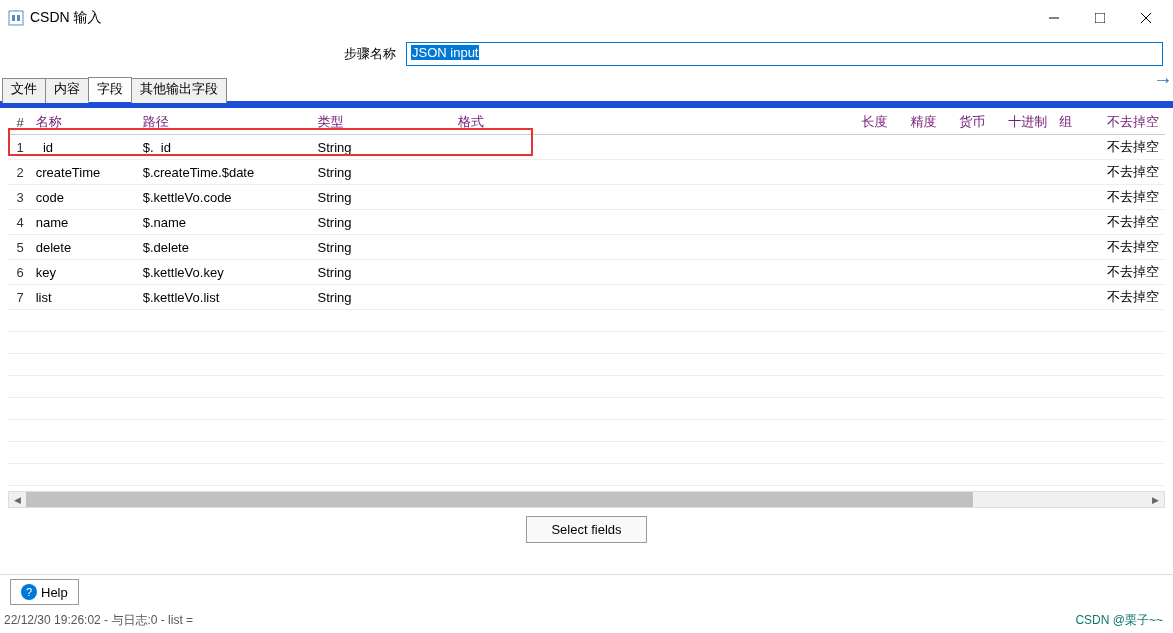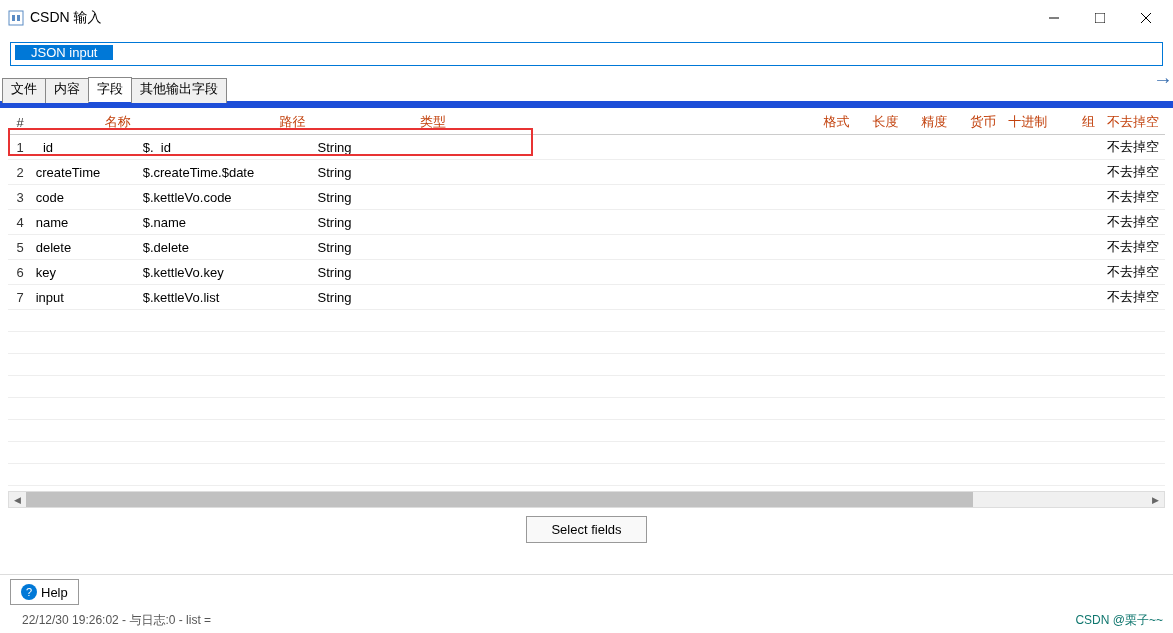--- a/index.html
+++ b/index.html
@@ -9,30 +9,30 @@
     .titlebar .app-icon { width: 16px; height: 16px; margin: 0 6px 0 4px; display: flex; align-items: center; justify-content: center; }
     .titlebar .title { font-size: 14px; color: #000; flex: 0 0 auto; }
     .titlebar .spacer { flex: 1; }
     .win-btn { width: 46px; height: 30px; display: flex; align-items: center; justify-content: center; background: transparent; border: none; }
     .win-btn svg { width: 10px; height: 10px; }
     
     .step-row { display: flex; align-items: center; padding: 6px 10px 6px 10px; gap: 6px; }
     .step-row .lbl-wrap { flex: 0 0 390px; text-align: right; padding-right: 4px;}
     .step-row .lbl { font-size: 13px; color: #000; }
     .step-input { flex: 1; height: 24px; border: 1px solid #0078d7; padding: 2px 4px; font-size: 13px; background: #fff; }
-    .step-input .sel { background: #0078d7; color: #fff; padding: 0 16px; }
+    .step-input .sel { background: #0078d7; color: #fff; padding: 0 1px; }
     
     .tabs { display: flex; border-bottom: 7px solid #1d4ed8; margin-top: 4px; padding-left: 2px; }
     .tab { padding: 2px 8px 3px 8px; border: 1px solid #888; border-bottom: none; background: #fff; margin-right: -1px; font-size: 13px; cursor: default; position: relative; top: 1px; }
     .tab.active { background: #fff; border-bottom: 1px solid #fff; }
     .tab:not(.active) { background: #f0f0f0; top: 2px; padding-top: 1px; padding-bottom: 2px;}
     
     .table-wrap { border: none; padding: 2px 8px 0 8px; height: 400px; display: flex; flex-direction: column; position: relative; }
     .tbl { width: 100%; border-collapse: collapse; font-size: 13px; flex: 1; }
-    .tbl thead th { text-align: right; font-weight: normal; padding: 3px 6px; border-bottom: 1px solid #ccc; background: #fff; color: #c2410c; white-space: nowrap; }
+    .tbl thead th { text-align: left; font-weight: normal; padding: 3px 6px; border-bottom: 1px solid #ccc; background: #fff; color: #701a75; white-space: nowrap; }
     .tbl td { padding: 3px 6px; border-bottom: 1px solid #eee; height: 22px; white-space: nowrap; }
     .tbl .idx { width: 22px; text-align: right; color: #333; }
     .col-name { width: 110px; }
     .col-path { width: 180px; }
     .col-type { width: 150px; }
     .col-fmt { width: 440px; }
     .col-len, .col-prec, .col-cur, .col-dec, .col-grp { width: 50px; }
     .col-trim { width: 60px; }
     
     .highlight-box { position: absolute; border: 2px solid #e83333; pointer-events: none; z-index: 5; }
@@ -43,21 +43,21 @@
     
     .select-row { text-align: center; padding: 8px 0 4px 0; }
     .btn { border: 1px solid #999; background: #f9f9f9; padding: 5px 24px; font-size: 13px; cursor: default; }
     .btn.disabled { color: #999; background: #f1f1f1; }
     
     .footer { position: absolute; bottom: 24px; left: 0; right: 0; display: flex; align-items: center; padding: 4px 10px; border-top: 1px solid #ddd; background: #fff; }
     .help { display: flex; align-items: center; gap: 4px; border: 1px solid #999; padding: 4px 10px; font-size: 13px; }
     .help .q { width: 16px; height: 16px; border-radius: 50%; background: #0078d7; color: #fff; display: flex; align-items: center; justify-content: center; font-size: 11px; }
     .footer .btns { display: flex; gap: 18px; position: absolute; left: 50%; transform: translateX(-50%); }
     
-    .status-line { position: absolute; bottom: 4px; left: 22px; font-size: 12px; color: #555; }
+    .status-line { position: absolute; bottom: 4px; left: 4px; font-size: 12px; color: #555; }
     .watermark { position: absolute; bottom: 4px; right: 10px; font-size: 12px; color: #0f766e; }
     
     .arrow-right { position: absolute; top: 66px; right: 0; color: #3a6fb0; font-size: 20px; }
   </style>
 </head>
 <body>
 
 <div class="titlebar">
   <div class="app-icon">
     <svg viewBox="0 0 16 16">
@@ -79,20 +79,21 @@
     </button>
   <button class="win-btn">
       <svg viewBox="0 0 10 10">
         <line x1="0" y1="0" x2="10" y2="10" stroke="#000"></line>
         <line x1="10" y1="0" x2="0" y2="10" stroke="#000"></line>
       </svg>
     </button>
 </div>
 
 <div class="step-row">
+  <div class="lbl-wrap"><span class="lbl">步骤名称</span></div>
   <div class="step-input"><span class="sel">JSON input</span></div>
 </div>
 
 <div class="arrow-right">→</div>
 
 <div class="tabs">
   <div class="tab">文件</div>
   <div class="tab">内容</div>
   <div class="tab active">字段</div>
   <div class="tab">其他输出字段</div>
@@ -190,21 +191,21 @@
           <td></td>
           <td></td>
           <td></td>
           <td></td>
           <td></td>
           <td></td>
           <td>不去掉空</td>
         </tr>
         <tr>
           <td class="idx">7</td>
-          <td>input</td>
+          <td>list</td>
           <td>$.kettleVo.list</td>
           <td>String</td>
           <td></td>
           <td></td>
           <td></td>
           <td></td>
           <td></td>
           <td></td>
           <td>不去掉空</td>
         </tr>

